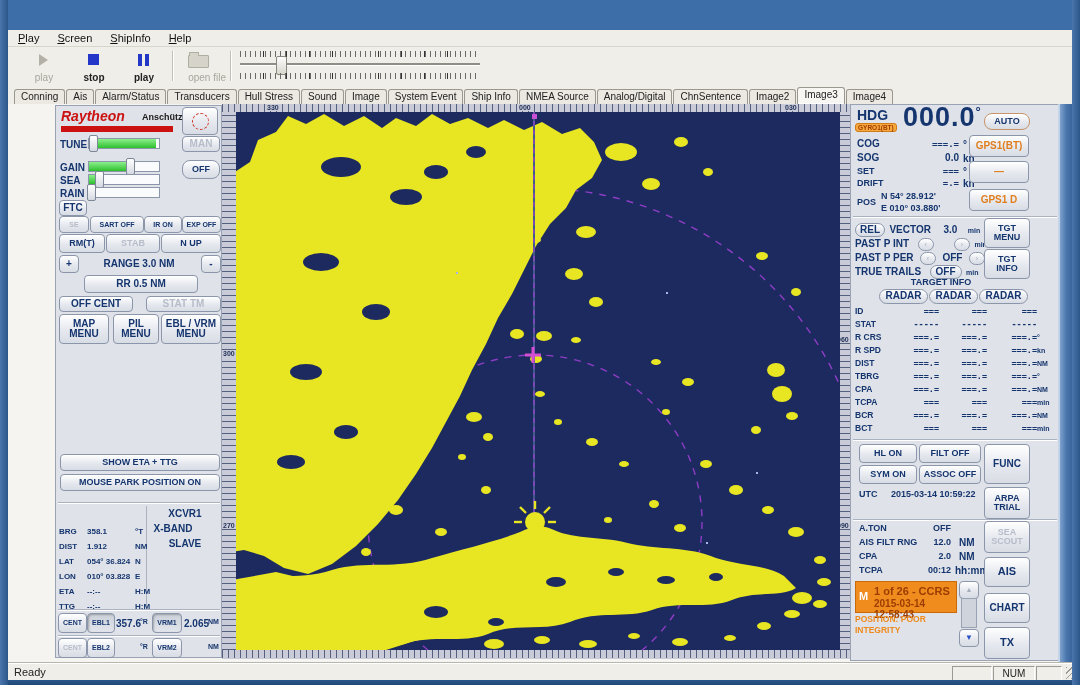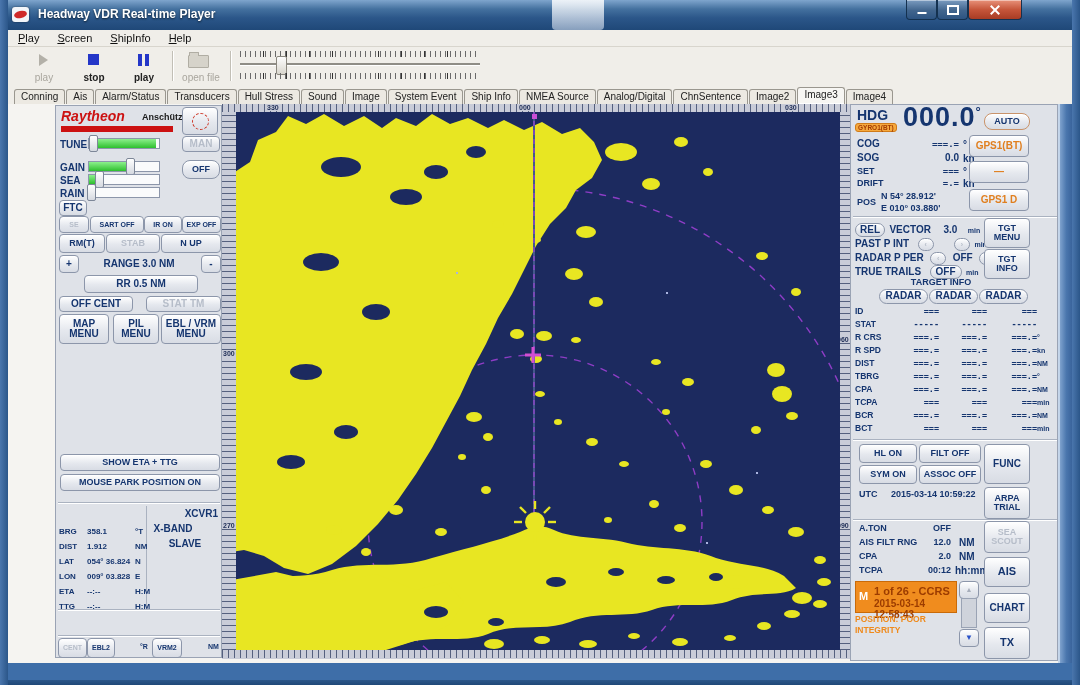--- a/index.html
+++ b/index.html
@@ -97,36 +97,20 @@
   
   .f7{font-size:7px;} .f8{font-size:10px;} .f9{font-size:9px;} .f10{font-size:10px;} .f11{font-size:11px;}
   .pill{border-radius:8px;}
   .val{color:#15356f;font-weight:700;}
 </style>
 </head>
 <body>
 
 <div id="stage">
 
-  <div class="abs titlebar">
-    <div class="abs frag"></div>
-    <div class="abs appicon">
-        <i></i>
-      </div>
-    <div class="abs wtitle">Headway VDR Real-time Player</div>
-    <div class="abs capbtn" style="left:906px;width:29px;">
-        <span class="capglyph g-min"></span>
-      </div>
-    <div class="abs capbtn" style="left:937px;width:29px;">
-        <span class="capglyph g-max"></span>
-      </div>
-    <div class="abs capbtn close" style="left:968px;width:52px;">
-        <span class="capglyph g-x"></span>
-      </div>
-  </div>
 
   <div class="abs menubar" id="menubar">
       <span class="menu-item">Play</span>
       <span class="menu-item">Screen</span>
       <span class="menu-item">ShipInfo</span>
       <span class="menu-item">Help</span>
     </div>
 
   <div class="abs toolbar">
     <div class="tbtn dis" style="left:14px;">
@@ -135,21 +119,21 @@
     </div>
     <div class="tbtn" style="left:64px;">
       <span class="i-stop"></span>
       <span class="tlabel">stop</span>
     </div>
     <div class="tbtn" style="left:114px;">
       <span class="i-pause"></span>
       <span class="tlabel">play</span>
     </div>
     <div class="tsep" style="left:164px;"></div>
-    <div class="tbtn dis" style="left:168px;width:50px;">
+    <div class="tbtn dis" style="left:168px;width:50px;text-align:right;">
       <span class="i-folder"></span>
       <span class="tlabel">open file</span>
     </div>
     <div class="tsep" style="left:222px;"></div>
     <div class="ticksrow" style="left:232px;top:4px;width:240px;"></div>
     <div class="trackline" style="left:232px;top:16px;width:240px;"></div>
     <div class="tknob" id="timeknob" style="top: 9px; left: 268px;"></div>
     <div class="ticksrow" style="left:232px;top:26px;width:240px;"></div>
   </div>
 
@@ -238,49 +222,58 @@
       <div class="btn f8" style="left:105px;top:208px;width:58px;height:28px;flex-direction:column;">
         <span>EBL / VRM</span>
           <span>MENU</span>
       </div>
 
       <div class="btn f9" style="left:4px;top:348px;width:158px;height:15px;">SHOW ETA + TTG</div>
       <div class="btn f9" style="left:4px;top:368px;width:158px;height:15px;">MOUSE PARK POSITION ON</div>
 
       <div class="sep" style="left:2px;top:396px;width:162px;"></div>
       <div class="abs" style="left:90px;top:400px;width:1px;height:102px;background:#aab2c0;"></div>
-      <div class="abs t f8" style="left:96px;top:402px;width:66px;text-align:right;">XCVR1</div>
+      <div class="abs t f8" style="left:96px;top:402px;width:66px;text-align:center;">XCVR1</div>
       <div class="abs t f8" style="left:84px;top:417px;width:66px;text-align:center;">X-BAND</div>
       <div class="abs t f8" style="left:96px;top:432px;width:66px;text-align:center;">SLAVE</div>
 
       <div class="abs" style="left:3px;top:418px;width:86px;">
         <div style="display:grid;grid-template-columns:26px 46px 14px;gap:0 2px;font-size:8px;line-height:15px;" id="cursorgrid">
             <span class="t" style="text-align: left;">BRG</span>
             <span class="t" style="text-align: left;">358.1</span>
             <span class="t" style="text-align: left;">°T</span>
             <span class="t" style="text-align: left;">DIST</span>
             <span class="t" style="text-align: left;">1.912</span>
             <span class="t" style="text-align: left;">NM</span>
             <span class="t" style="text-align: left;">LAT</span>
             <span class="t" style="text-align: left;">054° 36.824</span>
             <span class="t" style="text-align: left;">N</span>
             <span class="t" style="text-align: left;">LON</span>
-            <span class="t" style="text-align: left;">009° 03.828</span>
+            <span class="t" style="text-align: left;">010° 03.828</span>
             <span class="t" style="text-align: left;">E</span>
             <span class="t" style="text-align: left;">ETA</span>
             <span class="t" style="text-align: left;">--:--</span>
             <span class="t" style="text-align: left;">H:M</span>
             <span class="t" style="text-align: left;">TTG</span>
             <span class="t" style="text-align: left;">--:--</span>
             <span class="t" style="text-align: left;">H:M</span>
           </div>
       </div>
 
       <div class="sep" style="left:2px;top:503px;width:162px;"></div>
 
+      <div class="abs" style="left:0;top:506px;width:167px;height:22px;">
+        <div class="btn f7" style="left:2px;top:1px;width:27px;height:18px;">CENT</div>
+        <div class="btn pressed f7" style="left:31px;top:1px;width:26px;height:18px;">EBL1</div>
+        <div class="abs t f8" style="left:60px;top:6px;">357.6</div>
+        <div class="abs t f7" style="left:84px;top:6px;">°R</div>
+        <div class="btn pressed f7" style="left:96px;top:1px;width:28px;height:18px;">VRM1</div>
+        <div class="abs t f8" style="left:128px;top:6px;">2.065</div>
+        <div class="abs t f7" style="left:152px;top:6px;">NM</div>
+      </div>
       <div class="sep" style="left:2px;top:529px;width:162px;"></div>
       <div class="abs" style="left:0;top:531px;width:167px;height:22px;">
         <div class="btn dis f7" style="left:2px;top:1px;width:27px;height:18px;">CENT</div>
         <div class="btn f7" style="left:31px;top:1px;width:26px;height:18px;">EBL2</div>
         <div class="abs t f7" style="left:84px;top:6px;">°R</div>
         <div class="btn f7" style="left:96px;top:1px;width:28px;height:18px;">VRM2</div>
         <div class="abs t f7" style="left:152px;top:6px;">NM</div>
       </div>
     </div>
 
@@ -412,21 +405,21 @@
           <g fill="#aab4e0">
             <rect x="430" y="180" width="2" height="2"></rect>
               <rect x="470" y="430" width="2" height="2"></rect>
             <rect x="220" y="160" width="2" height="2"></rect>
               <rect x="520" y="360" width="2" height="2"></rect>
           </g>
         </svg>
       </div>
     </div>
 
-    <div class="abs panel" style="left:842px;top:0;width:208px;height:557px;">
+    <div class="abs panel" style="left:842px;top:0;width:231px;height:557px;">
       <div class="abs t" style="left:6px;top:2px;font-size:14px;">HDG</div>
       <div class="abs" style="left:4px;top:18px;font-size:6.5px;font-weight:700;color:#a33c00;background:#f6a93d;border:1px solid #d07b18;border-radius:3px;padding:0 2px;">GYRO1(BT)</div>
       <div class="abs t" style="left:52px;top:-3px;font-size:27px;letter-spacing:1px;"><span>000.0</span><span style="font-size:13px;vertical-align:10px;">°</span></div>
       <div class="btn pill f9" style="left:133px;top:8px;width:44px;height:15px;border-color:#c9936a;">AUTO</div>
 
       <div class="abs t f10" style="left:6px;top:33px;">COG</div>
       <div class="abs val mono f9" style="left:58px;top:34px;width:50px;text-align:right;">===.=</div>
       <div class="abs t f8" style="left:112px;top:34px;">°</div>
       <div class="abs t f10" style="left:6px;top:47px;">SOG</div>
       <div class="abs val f10" style="left:58px;top:47px;width:50px;text-align:right;">0.0</div>
@@ -454,21 +447,21 @@
         <span class="val f8" style="margin-left:8px;">3.0</span>
         <span class="t f7" style="margin-left:6px;">min</span>
       </div>
       <div class="abs" style="left:4px;top:128px;">
         <span class="t f8">PAST P INT</span>
         <span class="btn pill dis f7" style="position:static;display:inline-flex;width:14px;height:11px;margin-left:4px;">‹</span>
         <span class="btn pill dis f7" style="position:static;display:inline-flex;width:14px;height:11px;margin-left:16px;">›</span>
         <span class="t f7">min</span>
       </div>
       <div class="abs" style="left:4px;top:142px;">
-        <span class="t f8">RADAR P PER</span>
+        <span class="t f8">PAST P PER</span>
         <span class="btn pill dis f7" style="position:static;display:inline-flex;width:14px;height:11px;margin-left:2px;">‹</span>
         <span class="t f8" style="margin-left:2px;">OFF</span>
         <span class="btn pill dis f7" style="position:static;display:inline-flex;width:14px;height:11px;margin-left:2px;">›</span>
         <span class="t f7">min</span>
       </div>
       <div class="abs" style="left:4px;top:156px;">
         <span class="t f8">TRUE TRAILS</span>
         <span class="btn pill f8" style="position:static;display:inline-flex;width:30px;height:12px;margin-left:4px;">OFF</span>
         <span class="t f7">min</span>
       </div>
@@ -604,17 +597,24 @@
           <span>SCOUT</span>
       </div>
       <div class="btn f11" style="left:133px;top:452px;width:44px;height:28px;">AIS</div>
       <div class="btn f10" style="left:133px;top:488px;width:44px;height:28px;">CHART</div>
       <div class="btn f11" style="left:133px;top:522px;width:44px;height:30px;">TX</div>
     </div>
 
     <div class="abs rstrip"></div>
   </div>
 
+  <div class="abs statusbar">
+    <span class="abs" style="left:14px;top:2px;font-size:11px;color:#222;">Ready</span>
+    <span class="scell" style="left:952px;width:38px;"></span>
+    <span class="scell" style="left:993px;width:40px;">NUM</span>
+    <span class="scell" style="left:1036px;width:24px;"></span>
+    <span class="grip"></span>
+  </div>
 
   <div class="abs botframe"></div>
   <div class="abs sideframe" style="left:0;"></div>
   <div class="abs sideframe" style="left:1072px;"></div>
 </div>
 
 </body></html>

